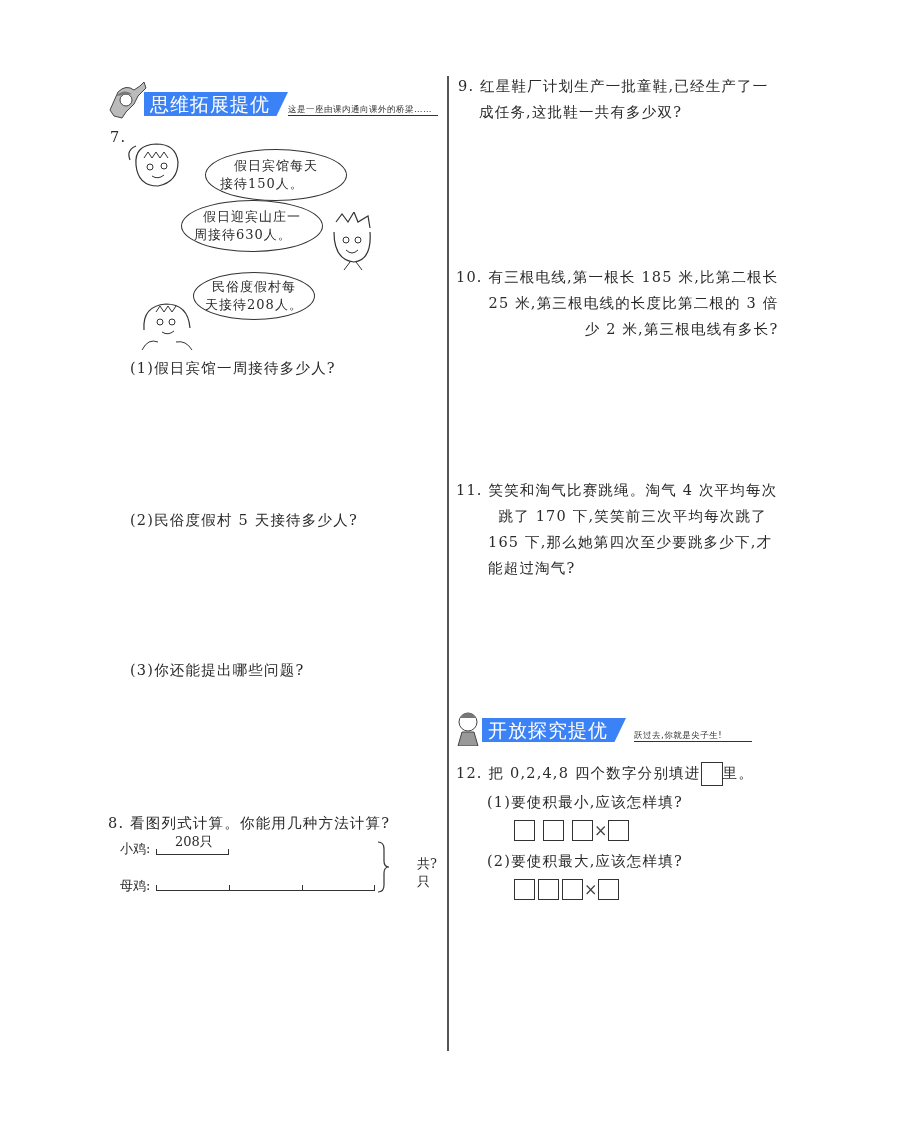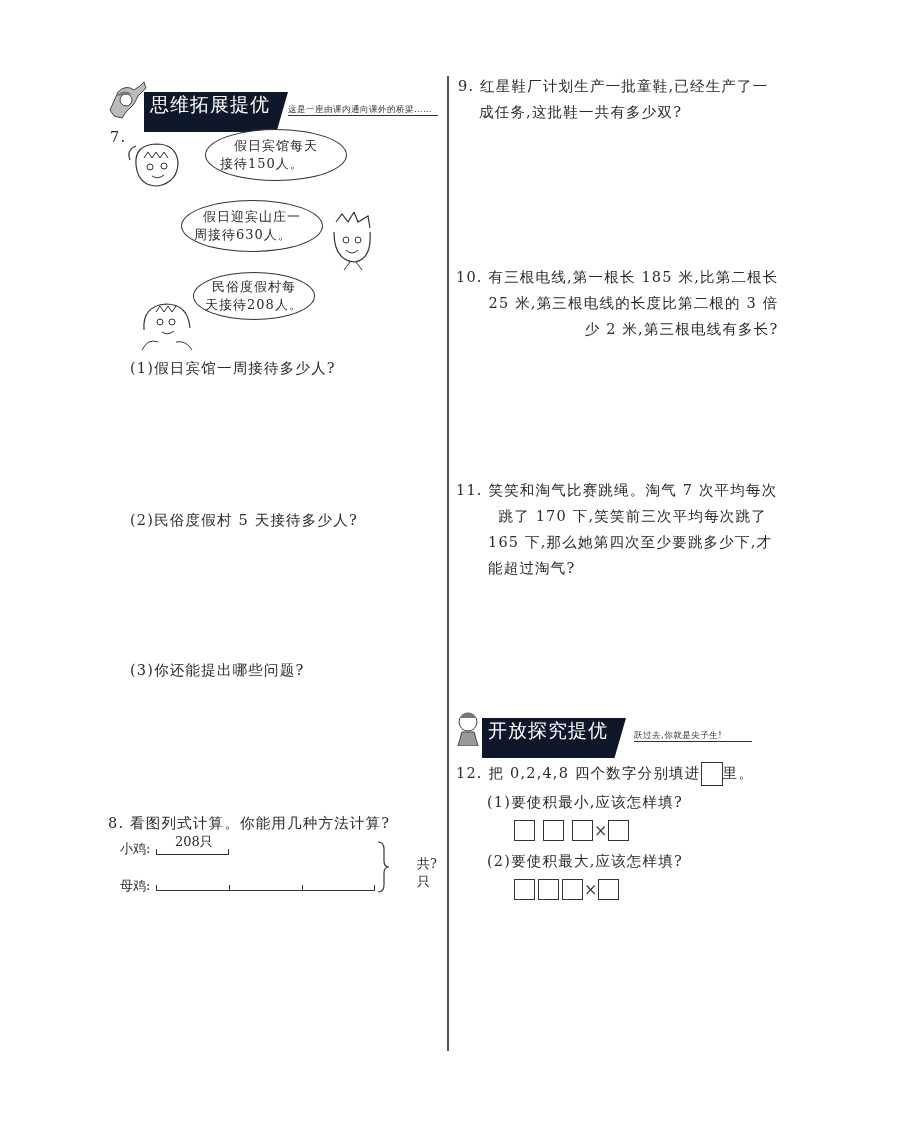--- a/index.html
+++ b/index.html
@@ -5,23 +5,23 @@
   html, body { margin:0; padding:0; background:#ffffff; }
   body { width:897px; height:1122px; position:relative; overflow:hidden;
          font-family:"DejaVu Serif","Liberation Serif",serif; color:#2a2a2a; }
   .abs { position:absolute; }
   .txt { font-size:14.5px; letter-spacing:1.2px; line-height:26px; white-space:nowrap; }
   .divider { position:absolute; left:447px; top:76px; width:2px; height:975px; background:#555; }
 
   
   .banner { position:absolute; height:34px; }
   .banner .mascot { position:absolute; left:0; top:0; width:46px; height:38px; }
-  .banner .tag { position:absolute; top:10px; height:24px; background:#0f172a; color:#fff;
+  .banner .tag { position:absolute; top:10px; height:24px; background:#3b82f6; color:#fff;
                  font-family:"DejaVu Sans","Liberation Sans",sans-serif; font-size:19px;
-                 line-height:24px; padding:0 18px 16px 6px; letter-spacing:1px;
+                 line-height:24px; padding:0 18px 0 6px; letter-spacing:1px;
                  clip-path:polygon(0 0,100% 0,92% 100%,0 100%); }
   .banner .motto { position:absolute; top:22px; font-size:8.5px; letter-spacing:0.5px;
                    border-bottom:1px solid #333; padding-bottom:0px; line-height:11px; white-space:nowrap;
                    font-family:"DejaVu Sans","Liberation Sans",sans-serif; color:#333; }
 
   
   .bubble { position:absolute; border:1.3px solid #333; border-radius:50%; background:#fff;
             font-size:13px; line-height:18px; letter-spacing:1px; text-align:center;
             display:flex; flex-direction:column; justify-content:center; }
   .face { position:absolute; }
@@ -50,21 +50,21 @@
 <div class="abs txt" style="left:110px; top:124px;">7.</div>
 
 <svg class="face" style="left:126px; top:140px;" width="60" height="50" viewBox="0 0 60 50">
   <path d="M10 25 Q8 5 30 4 Q50 4 52 22 Q52 42 32 46 Q12 46 10 25 Z" fill="none" stroke="#333" stroke-width="1.2"></path>
   <path d="M4 20 Q0 10 10 6" fill="none" stroke="#333" stroke-width="1.2"></path>
   <path d="M18 18 L22 12 L26 18 L30 12 L34 18 L38 12 L42 18" fill="none" stroke="#333" stroke-width="1"></path>
   <circle cx="24" cy="27" r="3" fill="none" stroke="#333"></circle>
     <circle cx="38" cy="26" r="3" fill="none" stroke="#333"></circle>
   <path d="M26 36 Q32 40 38 35" fill="none" stroke="#333"></path>
 </svg>
-<div class="bubble" style="left:205px; top:129px; width:140px; height:50px;">
+<div class="bubble" style="left:205px; top:149px; width:140px; height:50px;">
   <span>假日宾馆每天</span>
   <span style="text-align:left; padding-left:14px;">接待150人。</span>
 </div>
 
 <div class="bubble" style="left:181px; top:200px; width:140px; height:50px;">
   <span>假日迎宾山庄一</span>
   <span style="text-align:left; padding-left:12px;">周接待630人。</span>
 </div>
 <svg class="face" style="left:328px; top:212px;" width="50" height="58" viewBox="0 0 50 58">
   <path d="M8 10 L14 2 L20 10 L26 0 L30 10 L40 4 L42 16" fill="none" stroke="#333" stroke-width="1.2"></path>
@@ -114,21 +114,21 @@
   <div class="txt" style="padding-left:21px;">成任务,这批鞋一共有多少双?</div>
 </div>
 
 <div class="abs" style="left:456px; top:264px;text-align:right;">
   <div class="txt">10. 有三根电线,第一根长 185 米,比第二根长</div>
   <div class="txt" style="padding-left:32px;">25 米,第三根电线的长度比第二根的 3 倍</div>
   <div class="txt" style="padding-left:32px;">少 2 米,第三根电线有多长?</div>
 </div>
 
 <div class="abs" style="left:456px; top:477px;">
-  <div class="txt">11. 笑笑和淘气比赛跳绳。淘气 7 次平均每次</div>
+  <div class="txt">11. 笑笑和淘气比赛跳绳。淘气 4 次平均每次</div>
   <div class="txt" style="padding-left:32px;text-align:center;">跳了 170 下,笑笑前三次平均每次跳了</div>
   <div class="txt" style="padding-left:32px;">165 下,那么她第四次至少要跳多少下,才</div>
   <div class="txt" style="padding-left:32px;">能超过淘气?</div>
 </div>
 
 <div class="banner" style="left:454px; top:708px; width:300px;">
   <svg class="mascot" viewBox="0 0 46 38">
     <circle cx="14" cy="14" r="9" fill="#fff" stroke="#444" stroke-width="1"></circle>
     <path d="M6 10 Q14 0 22 10" fill="#777"></path>
     <path d="M8 24 L20 24 L24 38 L4 38 Z" fill="#999" stroke="#444"></path>

